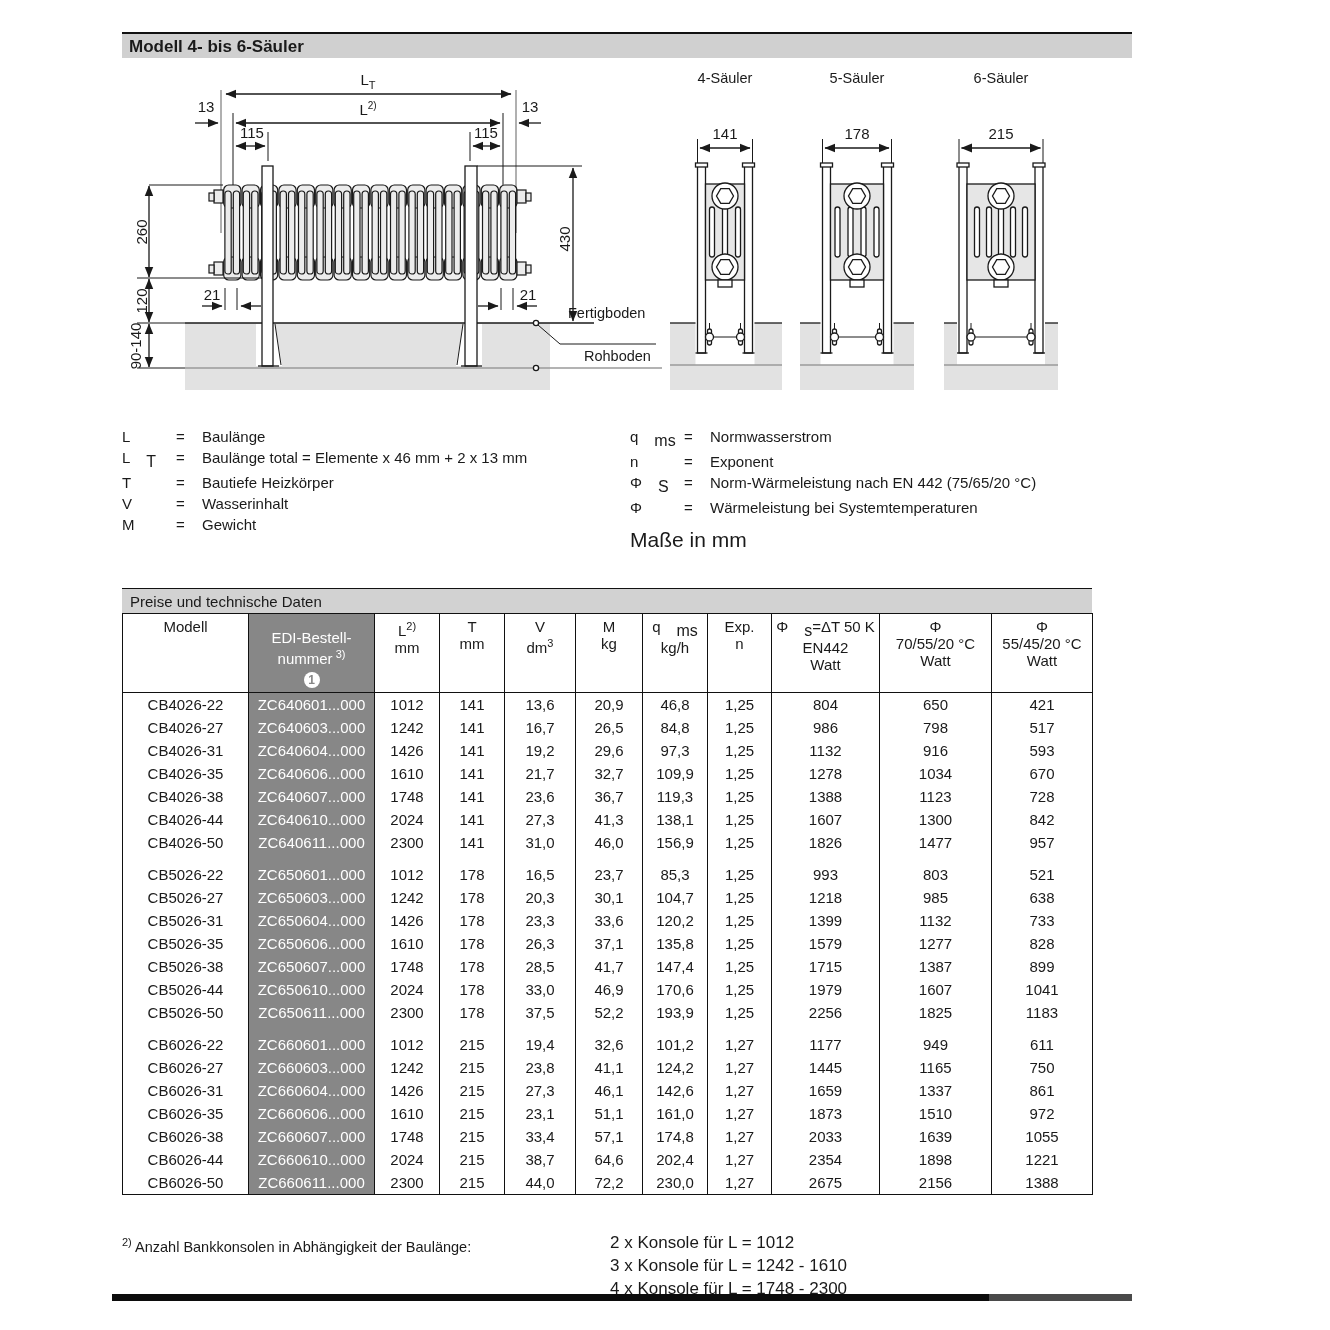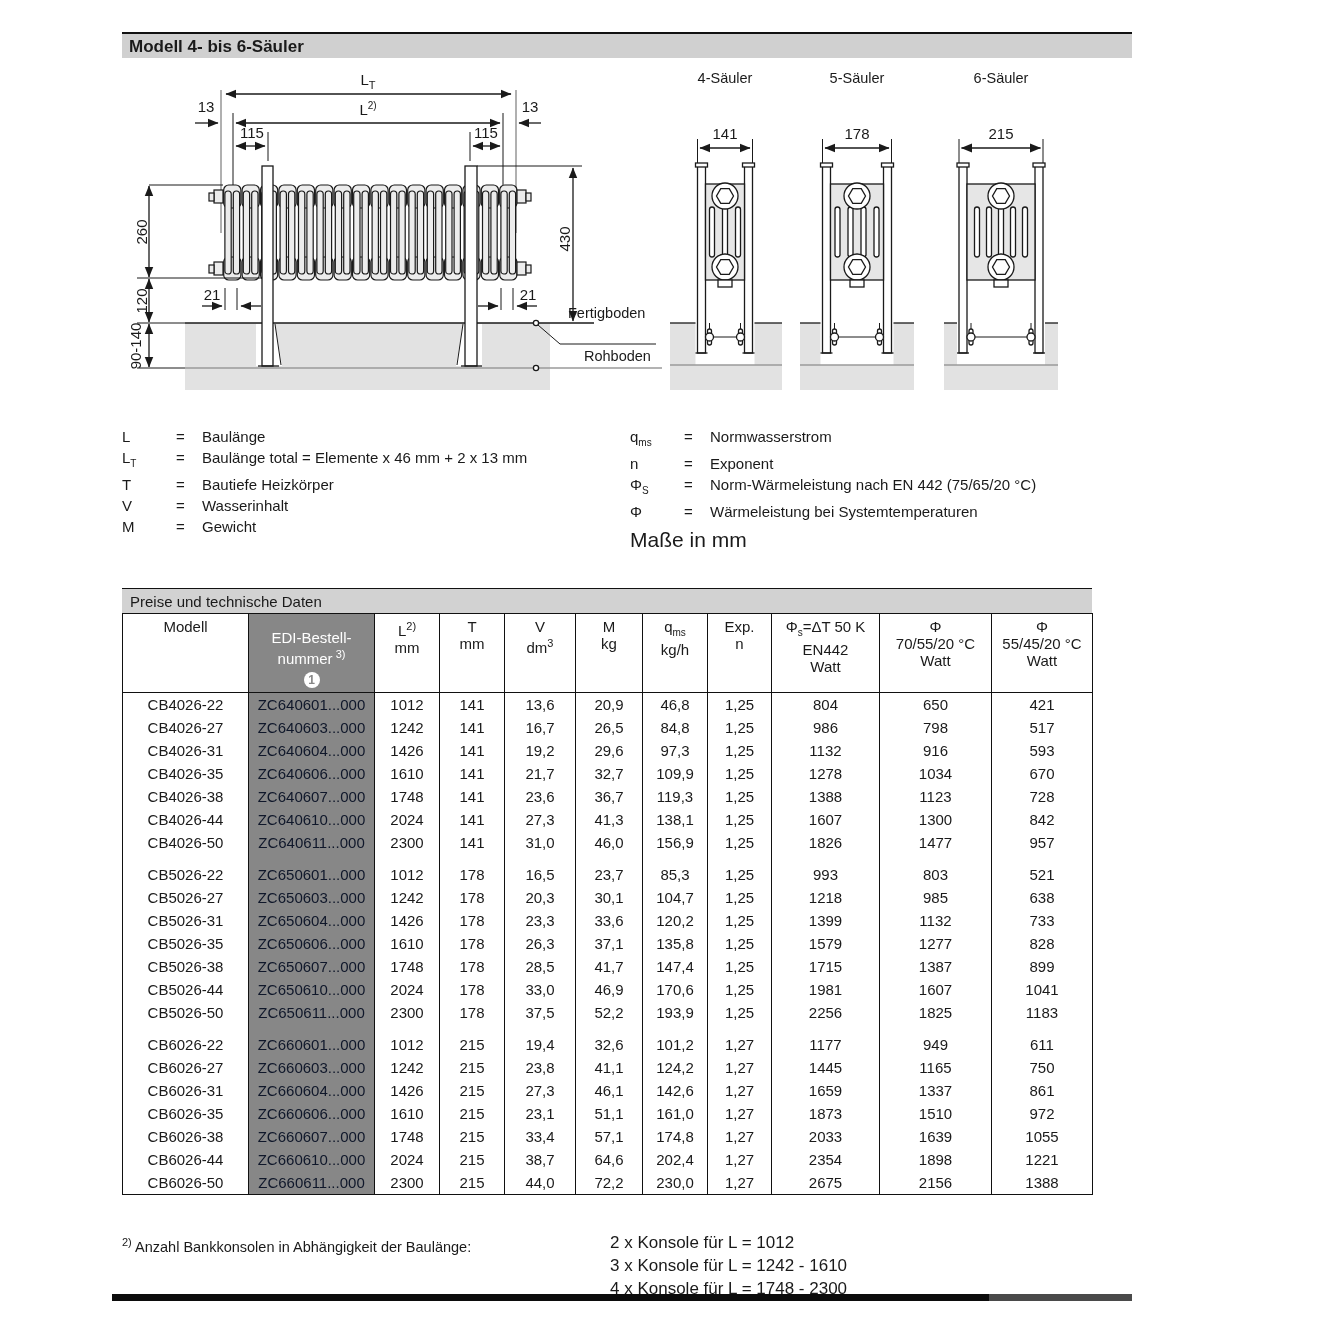--- a/index.html
+++ b/index.html
@@ -24,41 +24,41 @@
   .panel{fill:#e6e6e6;stroke:#1a1a1a;stroke-width:1.3;}
   .floorf{fill:#e2e2e2;stroke:none;}
   .recess{fill:#ffffff;stroke:none;}
 
   
   .legend{position:absolute;font-size:15px;}
   .legend-row{display:flex;line-height:21px;}
   .lg-sym{width:54px;}
   .lg-eq{width:26px;}
   .lg-tx{flex:1;}
-  sub{font-size:10px;}
+  sub{font-size:16px;padding-left:16px;}
   sup{font-size:11px;}
   .masse-note{position:absolute;left:630px;top:528px;font-size:21px;}
 
   
   .table-wrap{position:absolute;left:122px;top:588px;width:970px;}
   .table-band{background:#d2d2d2;border-top:1.5px solid #111;height:25px;line-height:25px;
               font-size:15px;padding-left:8px;box-sizing:border-box;}
   table.data{border-collapse:collapse;table-layout:fixed;width:970px;font-size:15px;}
   table.data th,table.data td{border-left:1.3px solid #111;border-right:1.3px solid #111;
               padding:0;text-align:center;font-weight:normal;}
   table.data thead th{border-top:1.5px solid #111;border-bottom:1.5px solid #111;height:78px;vertical-align:top;}
   .th-flex{display:flex;flex-direction:column;justify-content:flex-start;height:70px;padding:4px 0;}
   .th-top{line-height:17px;}
   .th-unit{line-height:17px;}
   th.edi-th{background:#878787;color:#fff;font-weight:bold;}
   .edi-badge{display:inline-block;width:16px;height:16px;border-radius:50%;background:#fff;
              color:#878787;font-size:12px;font-weight:bold;line-height:16px;text-align:center;margin-top:5px;}
   table.data td{height:23px;}
   tr.group-start td{padding-top:9px;}
-  td.edi-cell{background:#878787;color:#0f172a;font-weight:bold;}
+  td.edi-cell{background:#878787;color:#ffffff;font-weight:bold;}
   tbody tr:last-child td{border-bottom:1.5px solid #111;}
 
   
   .footnote{position:absolute;font-size:14.5px;line-height:23px;}
   .konsole{position:absolute;left:610px;top:1231px;font-size:17px;line-height:23px;}
 
   .bottom-bar{position:absolute;left:112px;top:1294px;width:1154px;height:7px;background:#0c0c0c;}
   .bottom-bar .seg{position:absolute;left:877px;top:0;width:164px;height:7px;background:#4a4a4a;}
 </style>
 </head>
@@ -599,21 +599,21 @@
           </tr>
           <tr>
             <td>CB5026-44</td>
             <td class="edi-cell">ZC650610...000</td>
             <td>2024</td>
             <td>178</td>
             <td>33,0</td>
             <td>46,9</td>
             <td>170,6</td>
             <td>1,25</td>
-            <td>1981</td>
+            <td>1979</td>
             <td>1607</td>
             <td>1041</td>
           </tr>
           <tr>
             <td>CB5026-50</td>
             <td class="edi-cell">ZC650611...000</td>
             <td>2300</td>
             <td>178</td>
             <td>37,5</td>
             <td>52,2</td>

